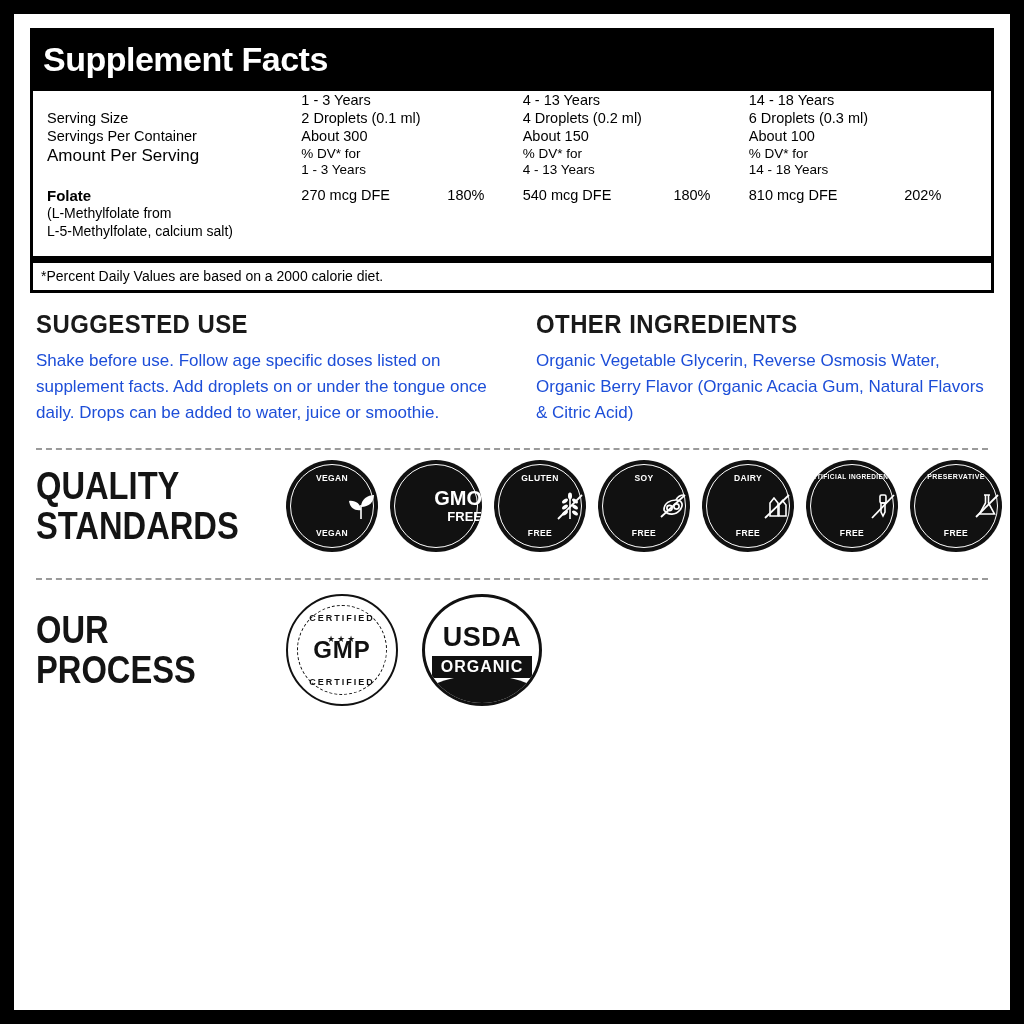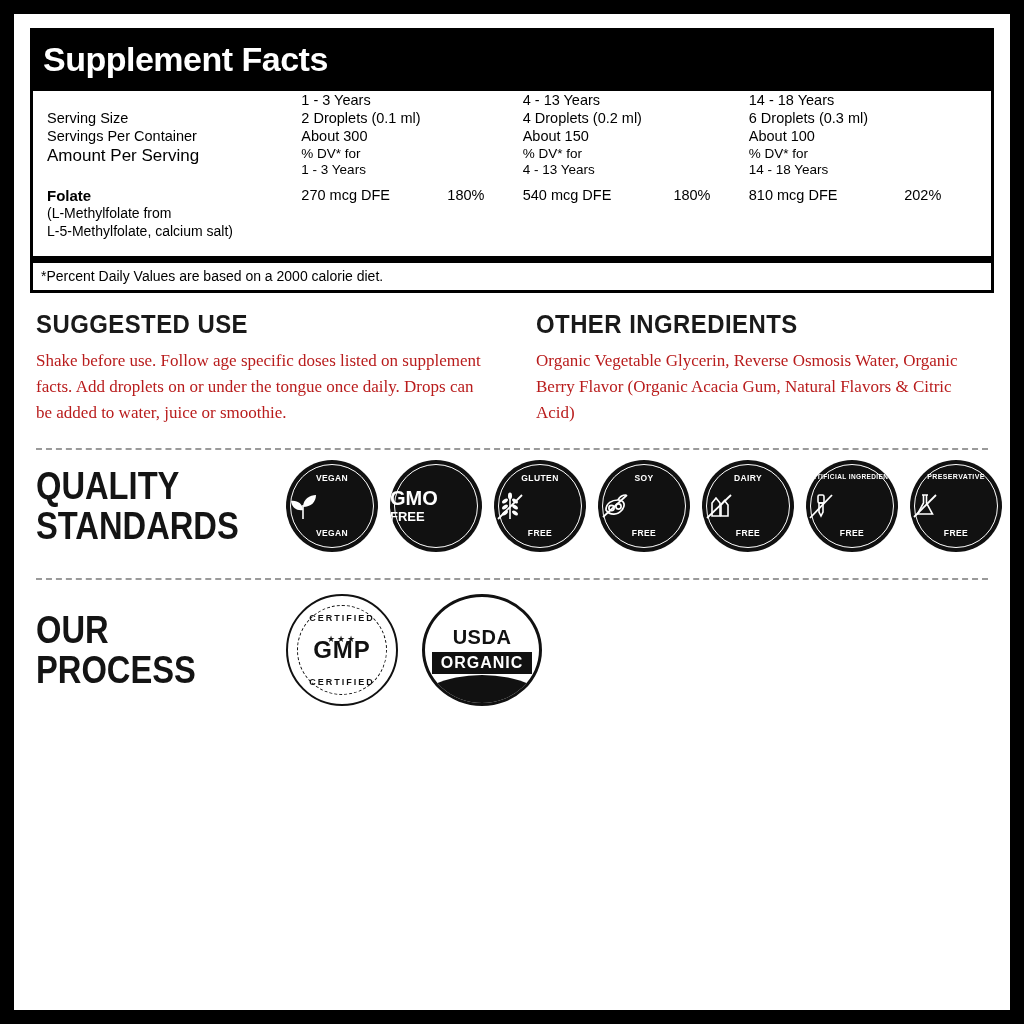--- a/index.html
+++ b/index.html
@@ -103,22 +103,21 @@
     font-size: 26px;
     letter-spacing: 0.5px;
     color: #1a1a1a;
     margin-bottom: 8px;
     transform: scaleX(0.92);
     transform-origin: left center;
   }
   .para {
     font-size: 17px;
     line-height: 26px;
-    color: #b91c1c;
-    font-family: Liberation Serif, serif;
+    color: #1d4ed8;
   }
 
   
   .dashed {
     margin: 22px 22px 0 22px;
     border-top: 2px dashed #9a9a9a;
     height: 0;
   }
 
   
@@ -146,21 +145,21 @@
     flex: 1;
   }
   .badge {
     width: 92px; height: 92px;
     border-radius: 50%;
     background: #111;
     color: #fff;
     position: relative;
     display: flex;
     flex-direction: column;
-    align-items: flex-start;
+    align-items: flex-end;
     justify-content: center;
     overflow: hidden;
     flex: 0 0 92px;
   }
   .badge .ring {
     position: absolute; left: 4px; top: 4px; right: 4px; bottom: 4px;
     border-radius: 50%;
     border: 1.5px solid #fff;
   }
   .badge .top-txt {
@@ -216,21 +215,21 @@
   .usda {
     width: 120px; height: 112px;
     border-radius: 50%;
     border: 3px solid #111;
     background: #fff;
     position: relative;
     overflow: hidden;
     display:flex; flex-direction:column; align-items:center; justify-content:center;
     flex: 0 0 120px;
   }
-  .usda .u1 { font-size: 20px; font-weight: bold; letter-spacing: 0.5px; color:#111; z-index:2;}
+  .usda .u1 { font-size: 27px; font-weight: bold; letter-spacing: 0.5px; color:#111; z-index:2;}
   .usda .u2 {
     margin-top: 3px;
     background: #111; color: #fff;
     font-size: 16px; font-weight: bold; letter-spacing: 1px;
     padding: 2px 9px; z-index:2;
   }
   .usda .field {
     position:absolute; left:-10%; bottom:-6px; width:120%; height: 34px;
     background: #111;
     border-radius: 50% 50% 0 0 / 100% 100% 0 0;

